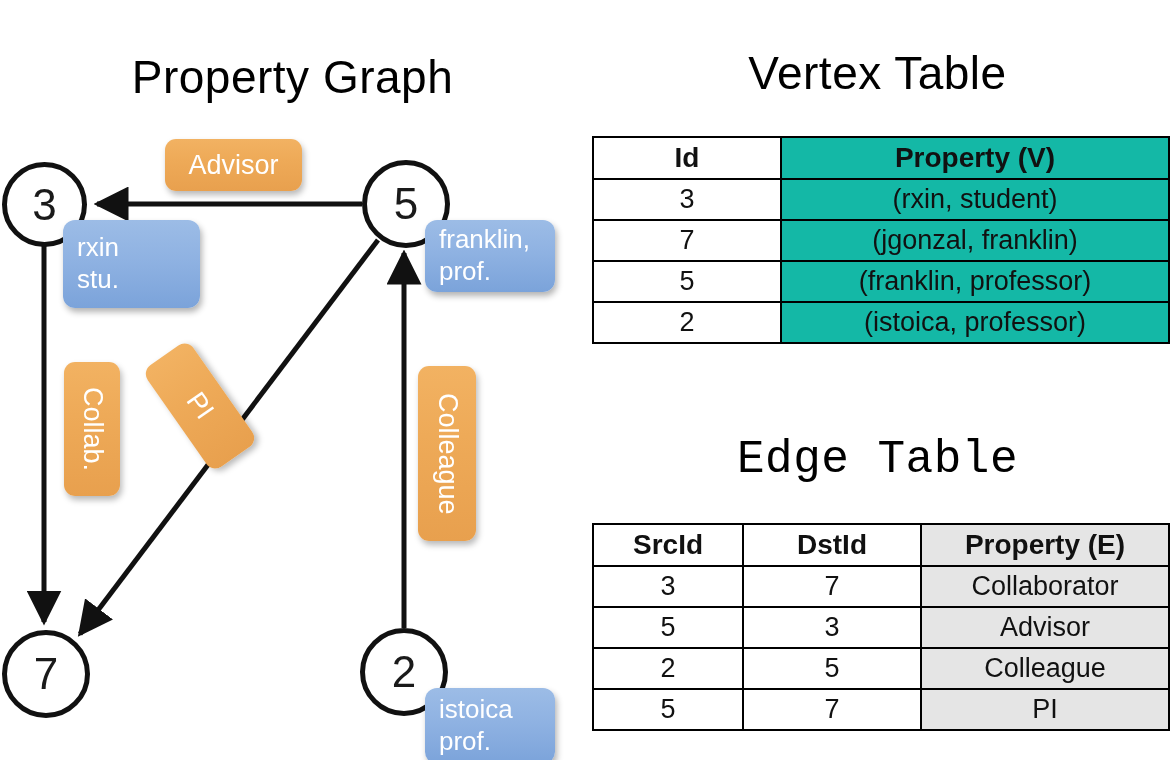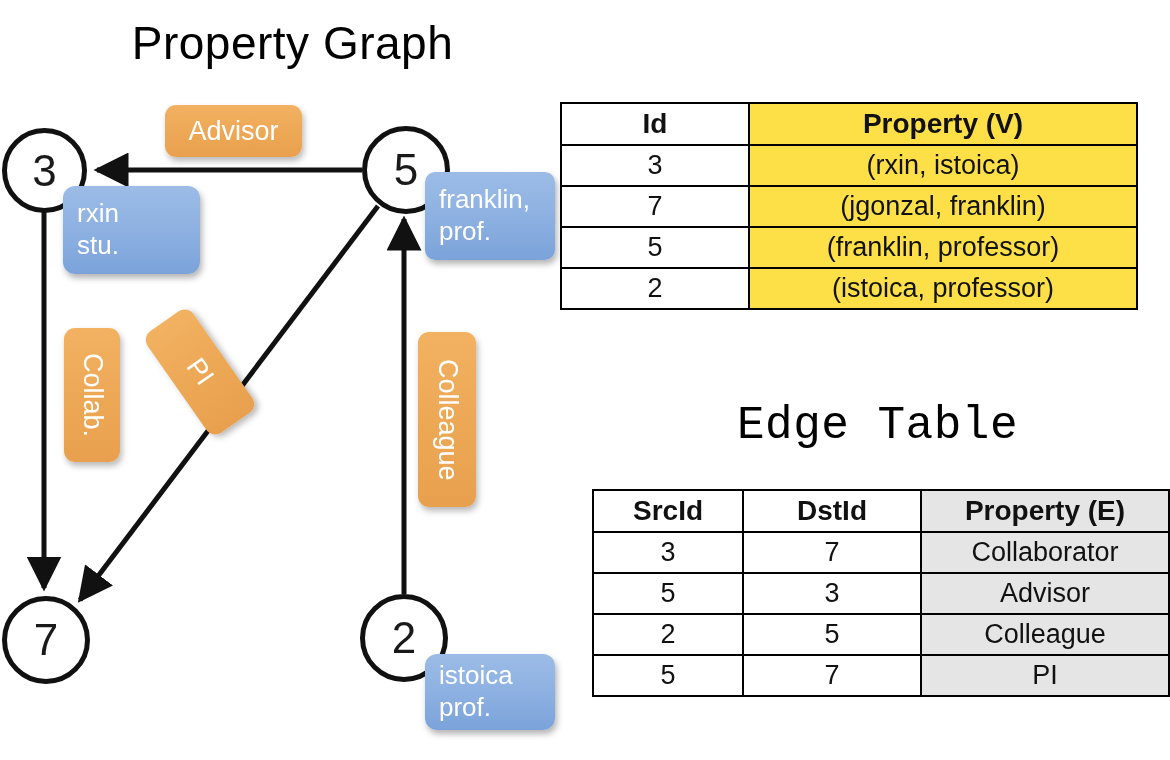--- a/index.html
+++ b/index.html
@@ -1,21 +1,21 @@
 <!DOCTYPE html>
 <html><head>
 <meta charset="utf-8">
 <style>
   html,body{margin:0;padding:0;}
   body{
     width:1170px;height:760px;background:#ffffff;
     font-family:"Liberation Sans",sans-serif;
     overflow:hidden;position:relative;
   }
-  .root{position:absolute;inset:0;}
+  .root{position:absolute;inset:0;margin-top:34px;}
 
   
   .title{
     position:absolute;
     font-size:46px;
     font-weight:400;
     color:#000;
     letter-spacing:0.5px;
     white-space:nowrap;
     text-align:center;
@@ -76,29 +76,30 @@
   .tbl td,.tbl th{
     border:2px solid #000;
     text-align:center;
     font-weight:400;
     font-size:27px;
     color:#111;
     padding:4px 2px;
     background:#fff;
   }
   .tbl th{font-weight:700;font-size:28px;}
-  .tbl .blue{background:#fde047;}
+  .tbl .blue{background:#14b8a6;}
   .tbl .orange{background:#e5e5e5;}
 </style>
 </head>
 <body>
 
 <div class="root">
 
   <div class="title" id="t-property-graph">Property Graph</div>
+  <div class="title" id="t-vertex-table">Vertex Table</div>
   <div class="title" id="t-edge-table">Edge Table</div>
 
   <div class="graph">
 
     <svg width="585" height="760">
       <defs>
         <marker id="arw" viewBox="0 0 10 10" refX="9" refY="5" markerWidth="7" markerHeight="7" orient="auto-start-reverse">
           <path d="M 0 0 L 10 5 L 0 10 z" fill="#111"></path>
         </marker>
       </defs>
@@ -122,21 +123,21 @@
       <span>7</span>
     </div>
     <div class="node" style="left:360px;top:594px;width:88px;height:88px;">
       <span>2</span>
     </div>
 
     <div class="vbox" style="left:63px;top:186px;width:137px;height:88px;">
       <span>rxin</span>
       <span>stu.</span>
     </div>
-    <div class="vbox" style="left:425px;top:172px;width:130px;height:88px;border-radius:10px;">
+    <div class="vbox" style="left:425px;top:186px;width:130px;height:72px;">
       <span>franklin,</span>
       <span>prof.</span>
     </div>
     <div class="vbox" style="left:425px;top:654px;width:130px;height:76px;">
       <span>istoica</span>
       <span>prof.</span>
     </div>
 
     <div class="ebox" style="left:165px;top:105px;width:137px;height:52px;">
       <span>Advisor</span>
@@ -148,35 +149,35 @@
 
     <div class="ebox vert" style="left:172px;top:310px;width:56px;height:124px;transform:rotate(-35deg);transform-origin:50% 50%;">
       <span>PI</span>
     </div>
 
     <div class="ebox vert" style="left:418px;top:332px;width:58px;height:175px;">
       <span>Colleague</span>
     </div>
   </div>
 
-  <table class="tbl" id="vertex-table" style="left:560px;top:102px;width:576px;">
+  <table class="tbl" id="vertex-table" style="left:592px;top:102px;width:576px;">
     <colgroup>
         <col style="width:188px">
         <col style="width:388px">
       </colgroup>
     <thead>
       <tr>
         <th>Id</th>
         <th class="blue">Property (V)</th>
       </tr>
     </thead>
     <tbody>
       <tr>
         <td>3</td>
-        <td class="blue">(rxin, istoica)</td>
+        <td class="blue">(rxin, student)</td>
       </tr>
       <tr>
         <td>7</td>
         <td class="blue">(jgonzal, franklin)</td>
       </tr>
       <tr>
         <td>5</td>
         <td class="blue">(franklin, professor)</td>
       </tr>
       <tr>

